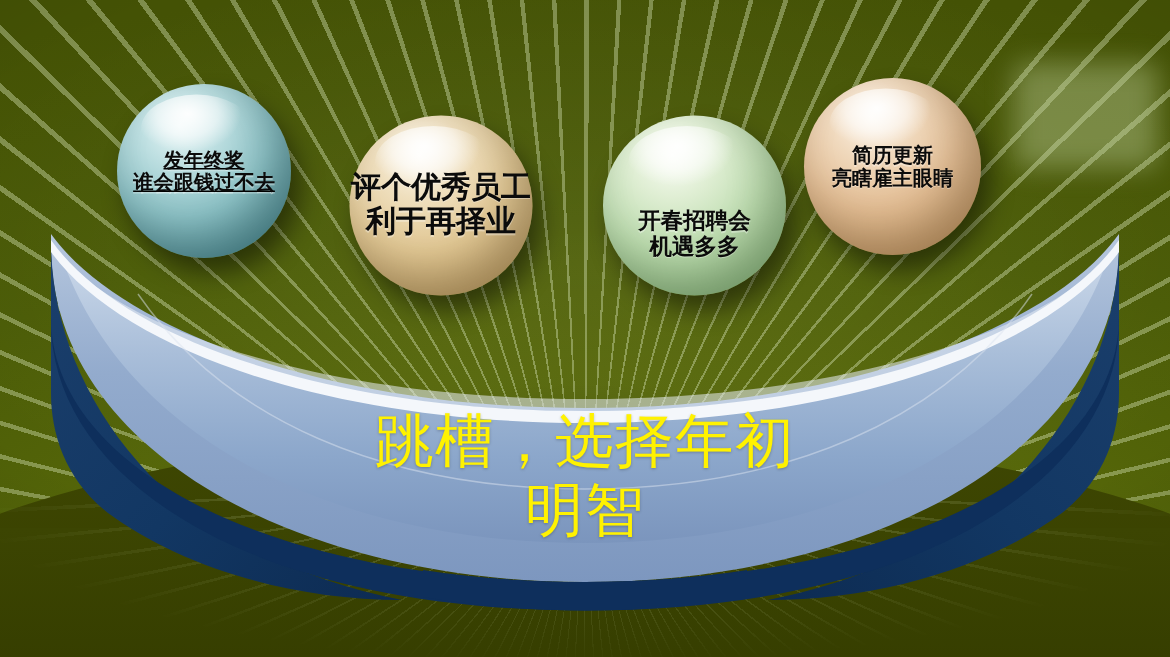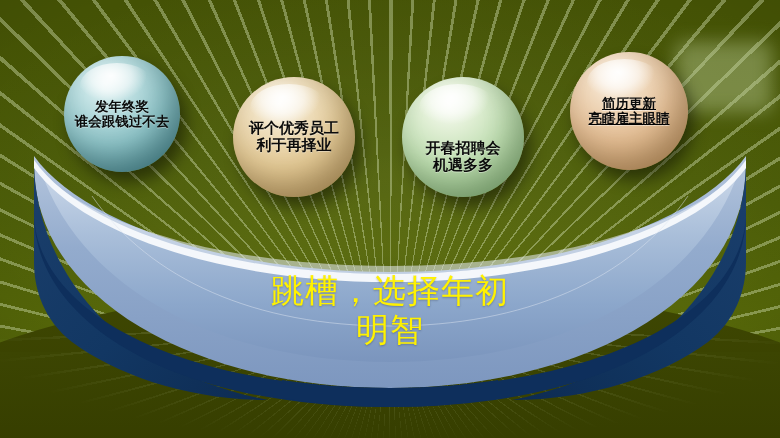--- a/index.html
+++ b/index.html
@@ -78,39 +78,39 @@
     pointer-events:none;
   }
   .sphere .lbl{
     position:relative;z-index:2;
     color:#0b0b0b;line-height:1.14;font-weight:700;
     font-family:"Liberation Serif","DejaVu Serif",serif;
     text-shadow:0 1px 0 rgba(255,255,255,0.35);
     white-space:pre-line;
   }
 
-  #s1{left:64px;top:56px;width:116px;height:116px;
-    background:radial-gradient(circle at 36% 24%, #e8f6f6 0%, #bfe0e2 22%, #8cc2c6 52%, #5e9fa6 78%, #3f8189 100%);}
+  #s1{left:78px;top:56px;width:116px;height:116px;
+    background:radial-gradient(circle at 36% 24%, #e8f6f6 0%, #bfe0e2 22%, #8cc2c6 52%, #5e9fa6 78%, #3f8189 100%);text-decoration:underline;}
   #s1 .lbl{font-size:13.5px;}
   #s2{left:233px;top:77px;width:122px;height:120px;
     background:radial-gradient(circle at 38% 22%, #fdfaf2 0%, #efdfbe 24%, #e2c894 52%, #cfae72 78%, #bb9757 100%);}
-  #s2 .lbl{font-size:15px;}
+  #s2 .lbl{font-size:20px;}
   #s3{left:402px;top:77px;width:122px;height:120px;
     background:radial-gradient(circle at 38% 22%, #fbfdf6 0%, #dfeed3 24%, #bcdcae 52%, #9cc88e 78%, #86b878 100%);}
   #s3 .lbl{font-size:15px;margin-top:40px;}
-  #s4{left:570px;top:52px;width:118px;height:118px;
-    background:radial-gradient(circle at 38% 22%, #fdf5ea 0%, #f0d9bd 24%, #e3bd93 52%, #d4a772 78%, #c2905a 100%);text-decoration:underline;}
+  #s4{left:536px;top:52px;width:118px;height:118px;
+    background:radial-gradient(circle at 38% 22%, #fdf5ea 0%, #f0d9bd 24%, #e3bd93 52%, #d4a772 78%, #c2905a 100%);}
   #s4 .lbl{font-size:13.5px;}
 
   
   .title{
     position:absolute;left:0;top:272px;width:780px;
     text-align:center;color:#FFF200;
     font-family:"Liberation Serif","DejaVu Serif",serif;
-    font-size:33px;line-height:1.18;letter-spacing:1px;
+    font-size:39px;line-height:1.18;letter-spacing:1px;
     white-space:pre-line;z-index:6;
     text-shadow:0 1px 2px rgba(0,0,0,0.25);
   }
 </style>
 </head>
 <body>
 
 <div id="stage">
 
   <div class="bg-base"></div>

